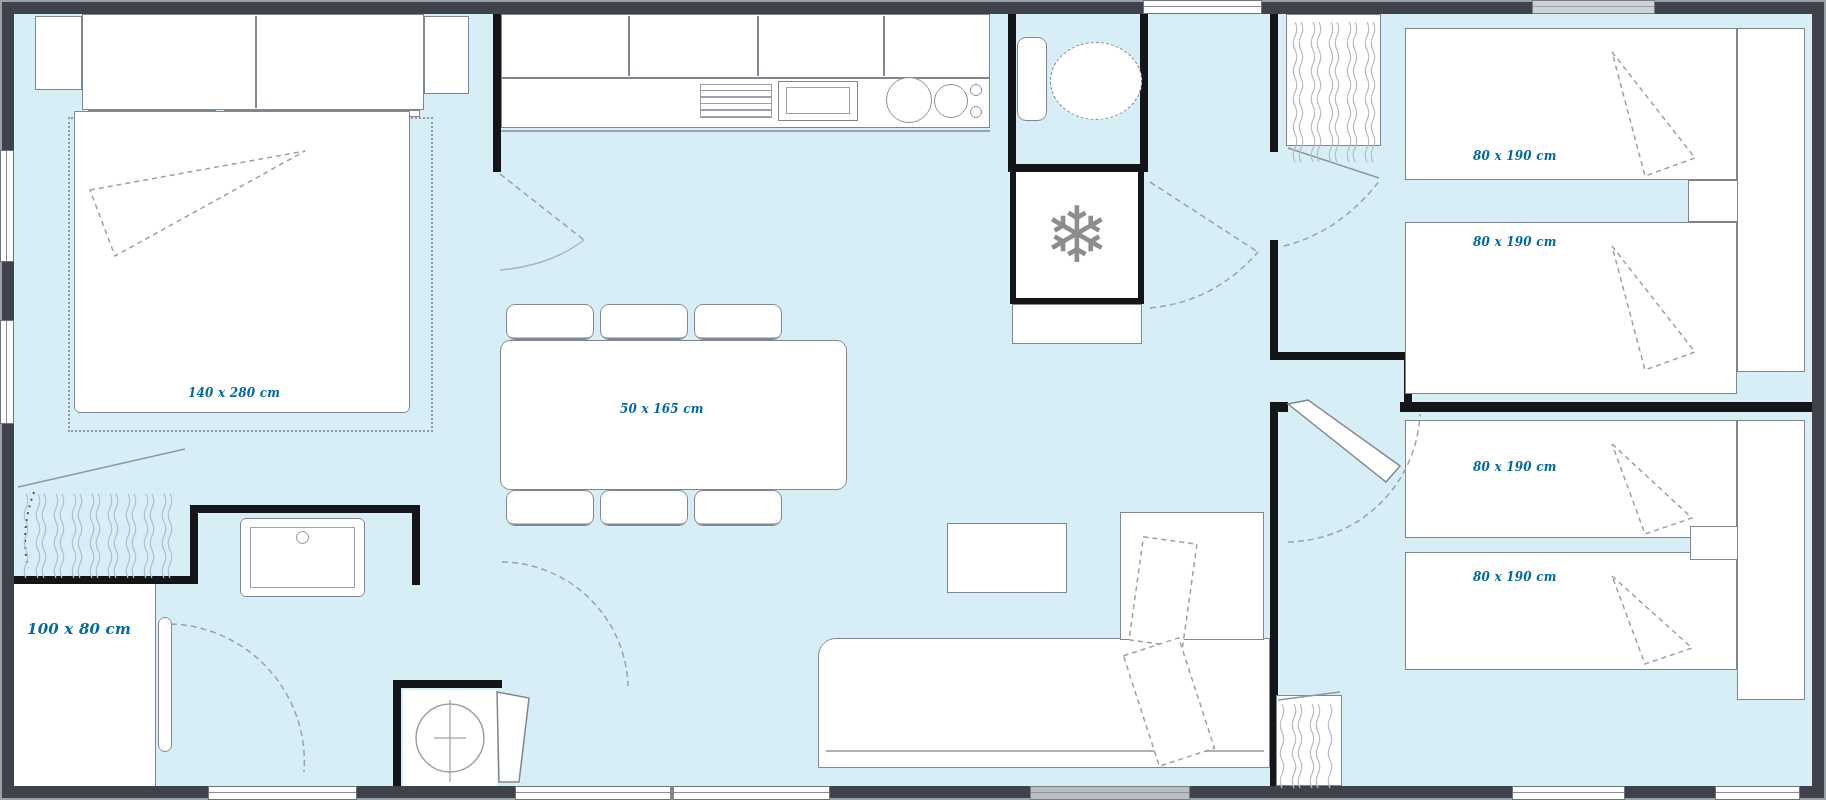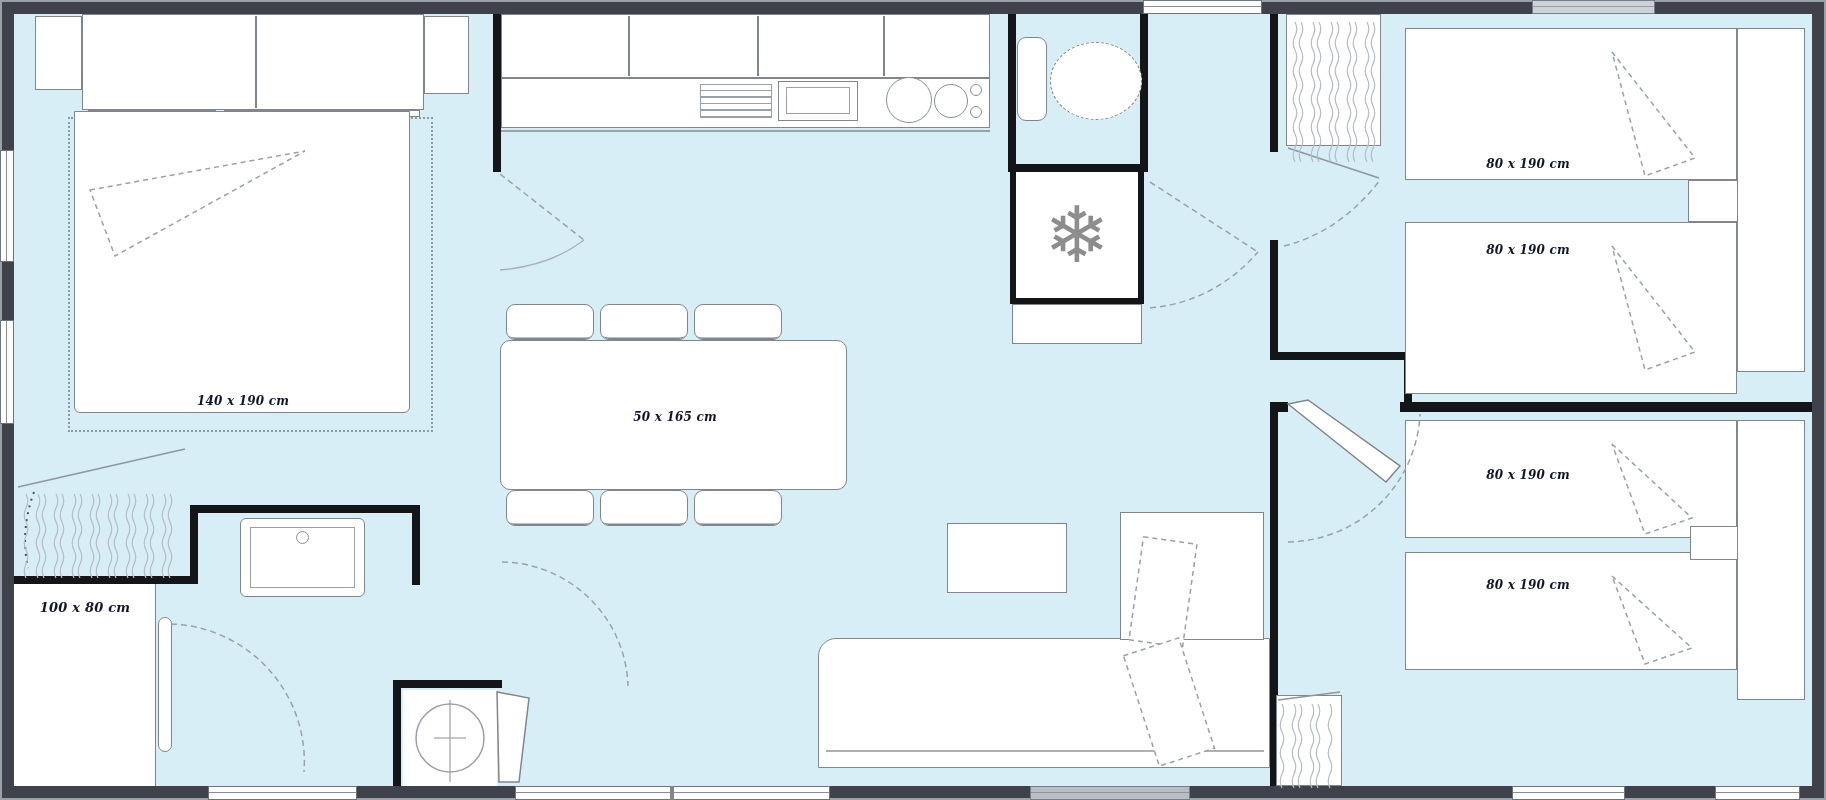--- a/index.html
+++ b/index.html
@@ -8,22 +8,22 @@
   .abs{position:absolute;box-sizing:border-box;}
   .outer-light{left:0;top:0;width:1826px;height:800px;background:#9ba1a9;}
   .outer-dark{left:2px;top:2px;width:1822px;height:796px;background:#3f424a;}
   .floor{left:14px;top:14px;width:1798px;height:772px;background:#d8eef6;}
   .wall{background:#141518;}
   .furn{background:#ffffff;border:1.5px solid #80868d;}
   .win-h{background:linear-gradient(to bottom,#fdfdfd 0 38%,#878d94 38% 50%,#fdfdfd 50% 100%);border:1px solid #6e747b;}
   .win-h2{background:linear-gradient(to bottom,#cdd2d8 0 42%,#9aa0a7 42% 54%,#cdd2d8 54% 100%);border:1px solid #787e85;}
   .win-h3{background:linear-gradient(to bottom,#b9bec5 0 42%,#8d939a 42% 54%,#b9bec5 54% 100%);border:1px solid #787e85;}
   .win-v{background:linear-gradient(to right,#fdfdfd 0 38%,#878d94 38% 50%,#fdfdfd 50% 100%);border:1px solid #6e747b;}
-  .dim{font:italic 700 12px "DejaVu Serif",serif;color:#0f172a;text-align:center;
-       width:110px;letter-spacing:.2px;white-space:nowrap;margin-top:8px;}
+  .dim{font:italic 700 12px "DejaVu Serif",serif;color:#0369a1;text-align:left;
+       width:110px;letter-spacing:.2px;white-space:nowrap;}
   .rug{border:2px dotted #8f99a2;}
   .divline{background:#80868d;}
   .grill{background:repeating-linear-gradient(to bottom,#fff 0 5px,#9aa0a8 5px 6.5px);border:1px solid #9aa0a8;}
   .circle{border:1.5px solid #84909a;border-radius:50%;background:#fff;}
   .chair{background:#fff;border:1.5px solid #80868d;border-radius:9px;
          box-shadow:inset 0 -10px 0 -8.5px #80868d;}
   .snow{display:flex;align-items:center;justify-content:center;font-size:78px;color:#8d8d8d;
         font-family:"DejaVu Sans",sans-serif;line-height:1;}
   svg{position:absolute;left:0;top:0;}
 </style>
@@ -65,21 +65,21 @@
   <div class="abs wall" style="left:393px;top:680px;width:109px;height:8px"></div>
 
   <div class="abs rug" style="left:68px;top:117px;width:365px;height:315px"></div>
   <div class="abs furn" style="left:35px;top:16px;width:47px;height:74px"></div>
   <div class="abs furn" style="left:82px;top:14px;width:342px;height:96px"></div>
   <div class="abs divline" style="left:255px;top:16px;width:2px;height:92px"></div>
   <div class="abs furn" style="left:88px;top:110px;width:128px;height:7px"></div>
   <div class="abs furn" style="left:224px;top:110px;width:196px;height:7px"></div>
   <div class="abs furn" style="left:424px;top:16px;width:45px;height:78px"></div>
   <div class="abs furn" style="left:74px;top:111px;width:336px;height:302px;border-radius:0 0 6px 6px"></div>
-  <div class="abs dim" style="left:188px;top:386px">140 x 190 cm</div>
+  <div class="abs dim" style="left:188px;top:386px">140 x 280 cm</div>
 
   <div class="abs furn" style="left:501px;top:14px;width:489px;height:64px"></div>
   <div class="abs divline" style="left:628px;top:16px;width:2px;height:60px"></div>
   <div class="abs divline" style="left:757px;top:16px;width:2px;height:60px"></div>
   <div class="abs divline" style="left:883px;top:16px;width:2px;height:60px"></div>
   <div class="abs furn" style="left:501px;top:78px;width:489px;height:50px"></div>
   <div class="abs" style="left:501px;top:130px;width:489px;height:2px;background:#9aa0a8"></div>
   <div class="abs grill" style="left:700px;top:84px;width:72px;height:34px"></div>
   <div class="abs furn" style="left:778px;top:81px;width:80px;height:40px"></div>
   <div class="abs" style="left:786px;top:87px;width:64px;height:27px;border:1px solid #9aa0a8"></div>
@@ -121,21 +121,21 @@
   <div class="abs chair" style="left:694px;top:490px;width:88px;height:36px"></div>
   <div class="abs furn" style="left:947px;top:523px;width:120px;height:70px"></div>
   <div class="abs furn" style="left:818px;top:638px;width:452px;height:130px;border-radius:18px 0 0 0"></div>
   <div class="abs" style="left:826px;top:750px;width:438px;height:2px;background:#aab2b9"></div>
   <div class="abs furn" style="left:1120px;top:512px;width:144px;height:128px"></div>
 
   <div class="abs furn" style="left:240px;top:518px;width:125px;height:79px;border-radius:6px"></div>
   <div class="abs" style="left:250px;top:527px;width:105px;height:61px;border:1px solid #9aa0a8"></div>
   <div class="abs circle" style="left:296px;top:531px;width:13px;height:13px"></div>
   <div class="abs" style="left:14px;top:584px;width:142px;height:202px;background:#fff;border-right:1.5px solid #80868d"></div>
-  <div class="abs dim" style="left:27px;top:592px;width:116px;font-size:13px">100 x 80 cm</div>
+  <div class="abs dim" style="left:27px;top:620px;width:116px;font-size:15px">100 x 80 cm</div>
   <div class="abs furn" style="left:158px;top:617px;width:14px;height:135px;border-radius:7px"></div>
   <div class="abs" style="left:403px;top:690px;width:94px;height:96px;background:#fff"></div>
 
   <svg id="deco" width="1826" height="800" viewBox="0 0 1826 800">
 
     <polygon points="90,190 305,151 115,256" fill="#ffffff" stroke="#98a2aa" stroke-width="1.5" stroke-dasharray="5 4"></polygon>
     <polygon points="1612,52 1695,158 1645,176" fill="#ffffff" stroke="#98a2aa" stroke-width="1.5" stroke-dasharray="5 4"></polygon>
     <polygon points="1612,246 1695,352 1645,370" fill="#ffffff" stroke="#98a2aa" stroke-width="1.5" stroke-dasharray="5 4"></polygon>
     <polygon points="1612,444 1692,518 1645,534" fill="#ffffff" stroke="#98a2aa" stroke-width="1.5" stroke-dasharray="5 4"></polygon>
     <polygon points="1612,576 1692,648 1645,664" fill="#ffffff" stroke="#98a2aa" stroke-width="1.5" stroke-dasharray="5 4"></polygon>

